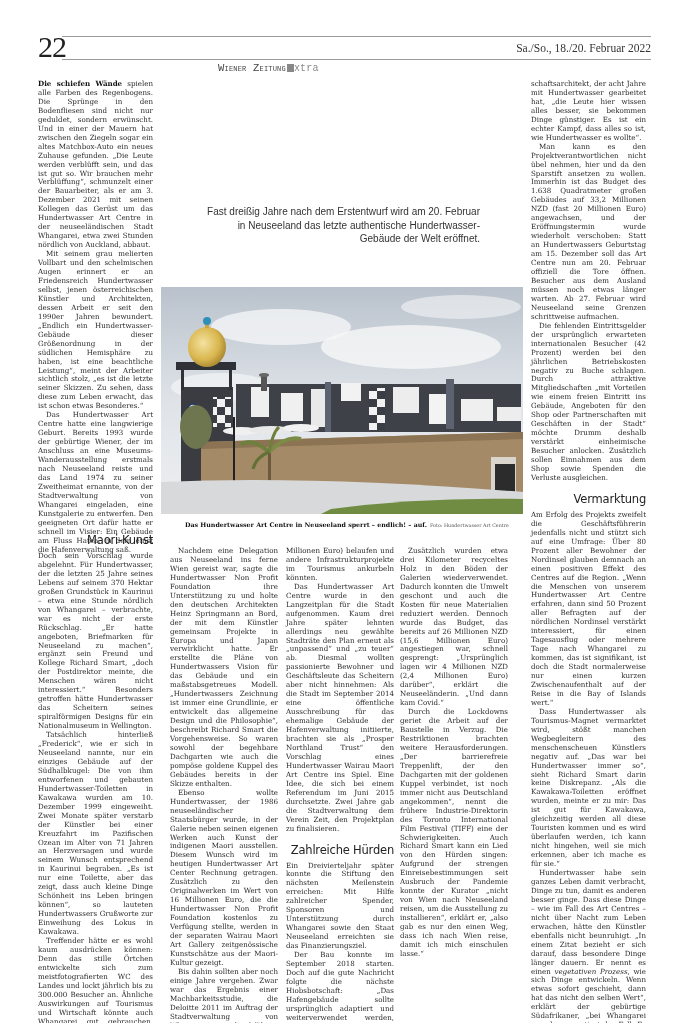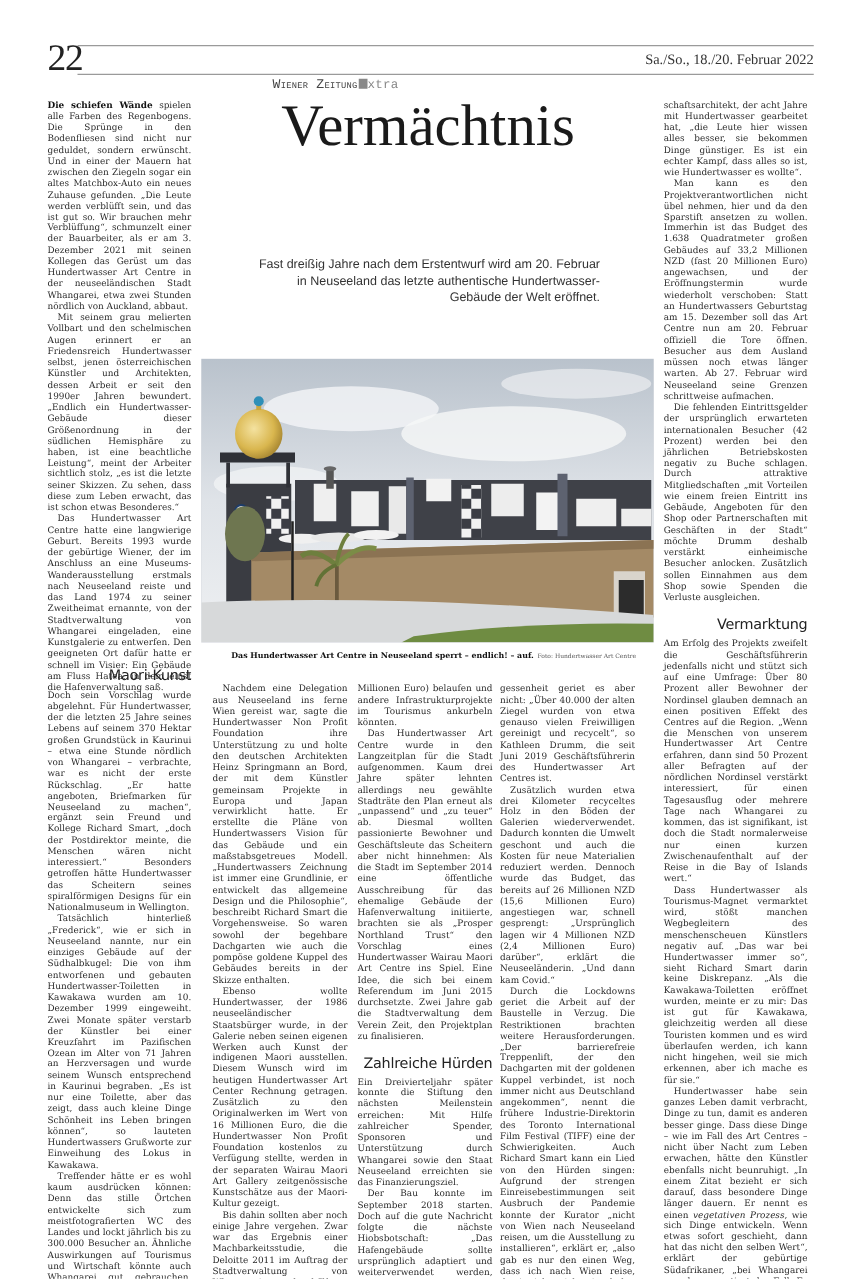--- a/index.html
+++ b/index.html
@@ -55,21 +55,20 @@
     <div class="hdr-rule-bot"></div>
   </div>
 
   <div class="col" style="left:38px; top:80px; width:115px;">
     <p class="first"><span class="lead">Die schiefen Wände</span><span> spielen alle Farben des Regenbogens. Die Sprünge in den Bodenfliesen sind nicht nur geduldet, sondern erwünscht. Und in einer der Mauern hat zwischen den Ziegeln sogar ein altes Matchbox-Auto ein neues Zuhause gefunden. „Die Leute werden verblüfft sein, und das ist gut so. Wir brauchen mehr Verblüffung“, schmunzelt einer der Bauarbeiter, als er am 3. Dezember 2021 mit seinen Kollegen das Gerüst um das Hundertwasser Art Centre in der neuseeländischen Stadt Whangarei, etwa zwei Stunden nördlich von Auckland, abbaut.</span></p>
     <p>Mit seinem grau melierten Vollbart und den schelmischen Augen erinnert er an Friedensreich Hundertwasser selbst, jenen österreichischen Künstler und Architekten, dessen Arbeit er seit den 1990er Jahren bewundert. „Endlich ein Hundertwasser-Gebäude dieser Größenordnung in der südlichen Hemisphäre zu haben, ist eine beachtliche Leistung“, meint der Arbeiter sichtlich stolz, „es ist die letzte seiner Skizzen. Zu sehen, dass diese zum Leben erwacht, das ist schon etwas Besonderes.“</p>
     <p>Das Hundertwasser Art Centre hatte eine langwierige Geburt. Bereits 1993 wurde der gebürtige Wiener, der im Anschluss an eine Museums-Wanderausstellung erstmals nach Neuseeland reiste und das Land 1974 zu seiner Zweitheimat ernannte, von der Stadtverwaltung von Whangarei eingeladen, eine Kunstgalerie zu entwerfen. Den geeigneten Ort dafür hatte er schnell im Visier: Ein Gebäude am Fluss Hatea, in dem einst die Hafenverwaltung saß.</p>
   </div>
 
   <div class="headline">
-    <div>Vermächtnis</div>
   </div>
   <div class="deck">Fast dreißig Jahre nach dem Erstentwurf wird am 20. Februar in Neuseeland das letzte authentische Hundertwasser-Gebäude der Welt eröffnet.</div>
   <div class="byline">Von Doris Neubauer</div>
 
   <div class="photo">
     <svg width="362" height="227" viewBox="0 0 362 227">
       <defs>
         <linearGradient id="sky" x1="0" y1="0" x2="0" y2="1">
           <stop offset="0" stop-color="#b9c2cc"></stop>
           <stop offset="0.5" stop-color="#dfe3e8"></stop>
@@ -165,21 +164,20 @@
 
   <div class="col" style="left:286px; top:547px; width:108px;">
     <p class="first">Millionen Euro) belaufen und andere Infrastrukturprojekte im Tourismus ankurbeln könnten.</p>
     <p>Das Hundertwasser Art Centre wurde in den Langzeitplan für die Stadt aufgenommen. Kaum drei Jahre später lehnten allerdings neu gewählte Stadträte den Plan erneut als „unpassend“ und „zu teuer“ ab. Diesmal wollten passionierte Bewohner und Geschäftsleute das Scheitern aber nicht hinnehmen: Als die Stadt im September 2014 eine öffentliche Ausschreibung für das ehemalige Gebäude der Hafenverwaltung initiierte, brachten sie als „Prosper Northland Trust“ den Vorschlag eines Hundertwasser Wairau Maori Art Centre ins Spiel. Eine Idee, die sich bei einem Referendum im Juni 2015 durchsetzte. Zwei Jahre gab die Stadtverwaltung dem Verein Zeit, den Projektplan zu finalisieren.</p>
     <div class="subhead">Zahlreiche Hürden</div>
     <p class="first">Ein Dreivierteljahr später konnte die Stiftung den nächsten Meilenstein erreichen: Mit Hilfe zahlreicher Spender, Sponsoren und Unterstützung durch Whangarei sowie den Staat Neuseeland erreichten sie das Finanzierungsziel.</p>
     <p>Der Bau konnte im September 2018 starten. Doch auf die gute Nachricht folgte die nächste Hiobsbotschaft: „Das Hafengebäude sollte ursprünglich adaptiert und weiterverwendet werden, doch Untersuchungen ergaben, dass es voller Asbest war und die seismischen Anforderungen nicht erfüllte“, erklärt Richard Smart, der als einziger Repräsentant der Hundertwasser Non Profit Foundation in Neuseeland fungiert. Das Gebäude musste abgetragen werden, in Ver-</p>
   </div>
 
   <div class="col" style="left:400px; top:547px; width:108px;">
-    <p class="first">gessenheit geriet es aber nicht: „Über 40.000 der alten Ziegel wurden von etwa genauso vielen Freiwilligen gereinigt und recycelt“, so Kathleen Drumm, die seit Juni 2019 Geschäftsführerin des Hundertwasser Art Centres ist.</p>
     <p>Zusätzlich wurden etwa drei Kilometer recyceltes Holz in den Böden der Galerien wiederverwendet. Dadurch konnten die Umwelt geschont und auch die Kosten für neue Materialien reduziert werden. Dennoch wurde das Budget, das bereits auf 26 Millionen NZD (15,6 Millionen Euro) angestiegen war, schnell gesprengt: „Ursprünglich lagen wir 4 Millionen NZD (2,4 Millionen Euro) darüber“, erklärt die Neuseeländerin. „Und dann kam Covid.“</p>
     <p>Durch die Lockdowns geriet die Arbeit auf der Baustelle in Verzug. Die Restriktionen brachten weitere Herausforderungen. „Der barrierefreie Treppenlift, der den Dachgarten mit der goldenen Kuppel verbindet, ist noch immer nicht aus Deutschland angekommen“, nennt die frühere Industrie-Direktorin des Toronto International Film Festival (TIFF) eine der Schwierigkeiten. Auch Richard Smart kann ein Lied von den Hürden singen: Aufgrund der strengen Einreisebestimmungen seit Ausbruch der Pandemie konnte der Kurator „nicht von Wien nach Neuseeland reisen, um die Ausstellung zu installieren“, erklärt er, „also gab es nur den einen Weg, dass ich nach Wien reise, damit ich mich einschulen lasse.“</p>
 
   </div>
 
   <div class="col" style="left:531px; top:80px; width:115px;">
     <p class="first">schaftsarchitekt, der acht Jahre mit Hundertwasser gearbeitet hat, „die Leute hier wissen alles besser, sie bekommen Dinge günstiger. Es ist ein echter Kampf, dass alles so ist, wie Hundertwasser es wollte“.</p>
     <p>Man kann es den Projektverantwortlichen nicht übel nehmen, hier und da den Sparstift ansetzen zu wollen. Immerhin ist das Budget des 1.638 Quadratmeter großen Gebäudes auf 33,2 Millionen NZD (fast 20 Millionen Euro) angewachsen, und der Eröffnungstermin wurde wiederholt verschoben: Statt an Hundertwassers Geburtstag am 15. Dezember soll das Art Centre nun am 20. Februar offiziell die Tore öffnen. Besucher aus dem Ausland müssen noch etwas länger warten. Ab 27. Februar wird Neuseeland seine Grenzen schrittweise aufmachen.</p>
     <p>Die fehlenden Eintrittsgelder der ursprünglich erwarteten internationalen Besucher (42 Prozent) werden bei den jährlichen Betriebskosten negativ zu Buche schlagen. Durch attraktive Mitgliedschaften „mit Vorteilen wie einem freien Eintritt ins Gebäude, Angeboten für den Shop oder Partnerschaften mit Geschäften in der Stadt“ möchte Drumm deshalb verstärkt einheimische Besucher anlocken. Zusätzlich sollen Einnahmen aus dem Shop sowie Spenden die Verluste ausgleichen.</p>
     <div class="subhead">Vermarktung</div>

